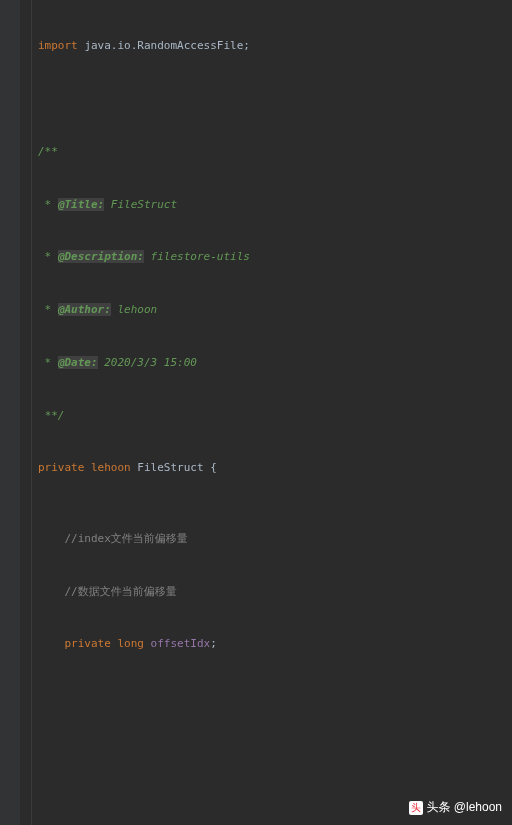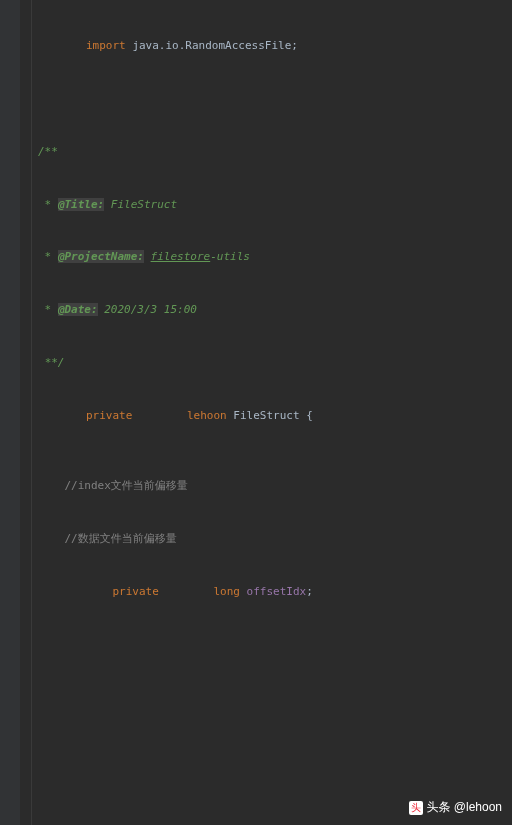--- a/index.html
+++ b/index.html
@@ -27,26 +27,26 @@
   background: #2b2b2b;
   border-right: 1px solid #3a3a3a;
   flex-shrink: 0;
   position: relative;
 }
 .code {
   padding: 2px 0 0 6px;
   white-space: pre;
 }
 .line { height: 17.6px; }
-.kw { color: #cc7832; margin-left: 48px; }
+.kw { color: #cc7832; }
 .cm { color: #808080; }
 .cm-doc { color: #629755; font-style: italic; }
 .cm-tag { color: #629755; background: #404040; font-style: italic; font-weight: bold; }
 .cm-val { color: #629755; font-style: italic; }
-.cm-u { color: #629755; font-style: italic; text-decoration: underline; }
+.cm-u { color: #629755; font-style: italic; }
 .fld { color: #9876aa; }
 .type { color: #a9b7c6; }
 .op { color: #a9b7c6; }
 .watermark {
   position: absolute;
   right: 10px;
   bottom: 8px;
   font-size: 12px;
   color: #fff;
   font-family: sans-serif;
@@ -68,21 +68,22 @@
 <body>
 
 <div class="editor">
   <div class="gutter"></div>
   <div class="fold"></div>
   <div class="code">
     <div class="line"><span class="kw">import</span> <span class="type">java.io.RandomAccessFile</span><span class="op">;</span></div>
     <div class="line"> </div>
     <div class="line"><span class="cm-doc">/**</span></div>
     <div class="line"><span class="cm-doc"> * </span><span class="cm-tag">@Title:</span><span class="cm-val"> </span><span class="cm-val">FileStruct</span></div>
-    <div class="line"><span class="cm-doc"> * </span><span class="cm-tag">@ProjectName:</span><span class="cm-val"> </span><span class="cm-u">filestore</span><span class="cm-val">-utils</span></div>
+    <div class="line"><span class="cm-doc"> * </span><span class="cm-tag">@Description:</span><span class="cm-val"> </span><span class="cm-u">filestore</span><span class="cm-val">-utils</span></div>
+    <div class="line"><span class="cm-doc"> * </span><span class="cm-tag">@Author:</span><span class="cm-val"> </span><span class="cm-u">lehoon</span></div>
     <div class="line"><span class="cm-doc"> * </span><span class="cm-tag">@Date:</span><span class="cm-val"> </span><span class="cm-val">2020/3/3 15:00</span></div>
     <div class="line"><span class="cm-doc"> </span><span class="cm-doc">**/</span></div>
     <div class="line"><span class="kw">private</span> <span class="kw">lehoon</span> <span class="type">FileStruct</span> <span class="op">{</span></div>
 
     <div class="line">    <span class="cm">//index文件当前偏移量</span></div>
     <div class="line">    <span class="cm">//数据文件当前偏移量</span></div>
     <div class="line">    <span class="kw">private</span> <span class="kw">long</span> <span class="fld">offsetIdx</span><span class="op">;</span></div>
     
     
     

